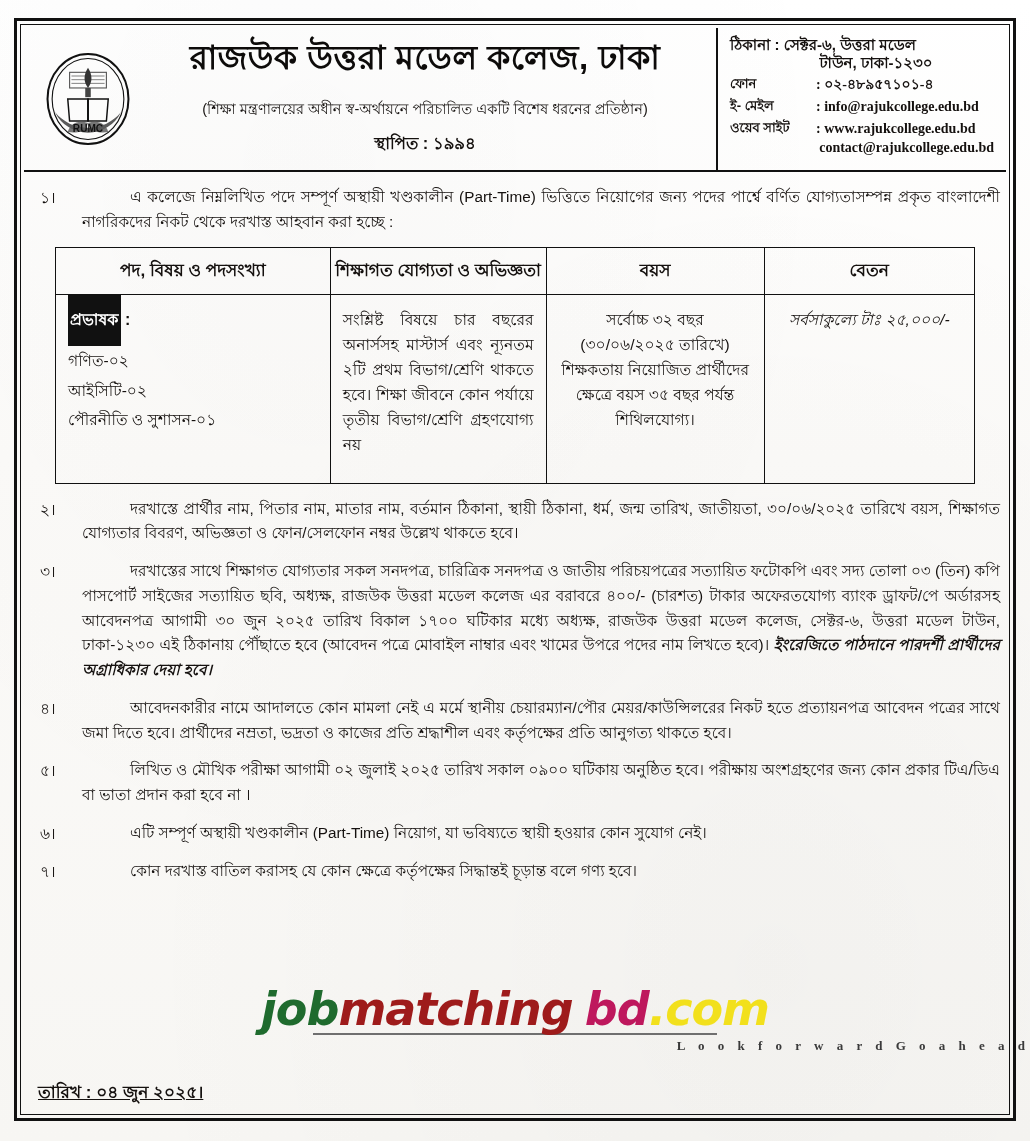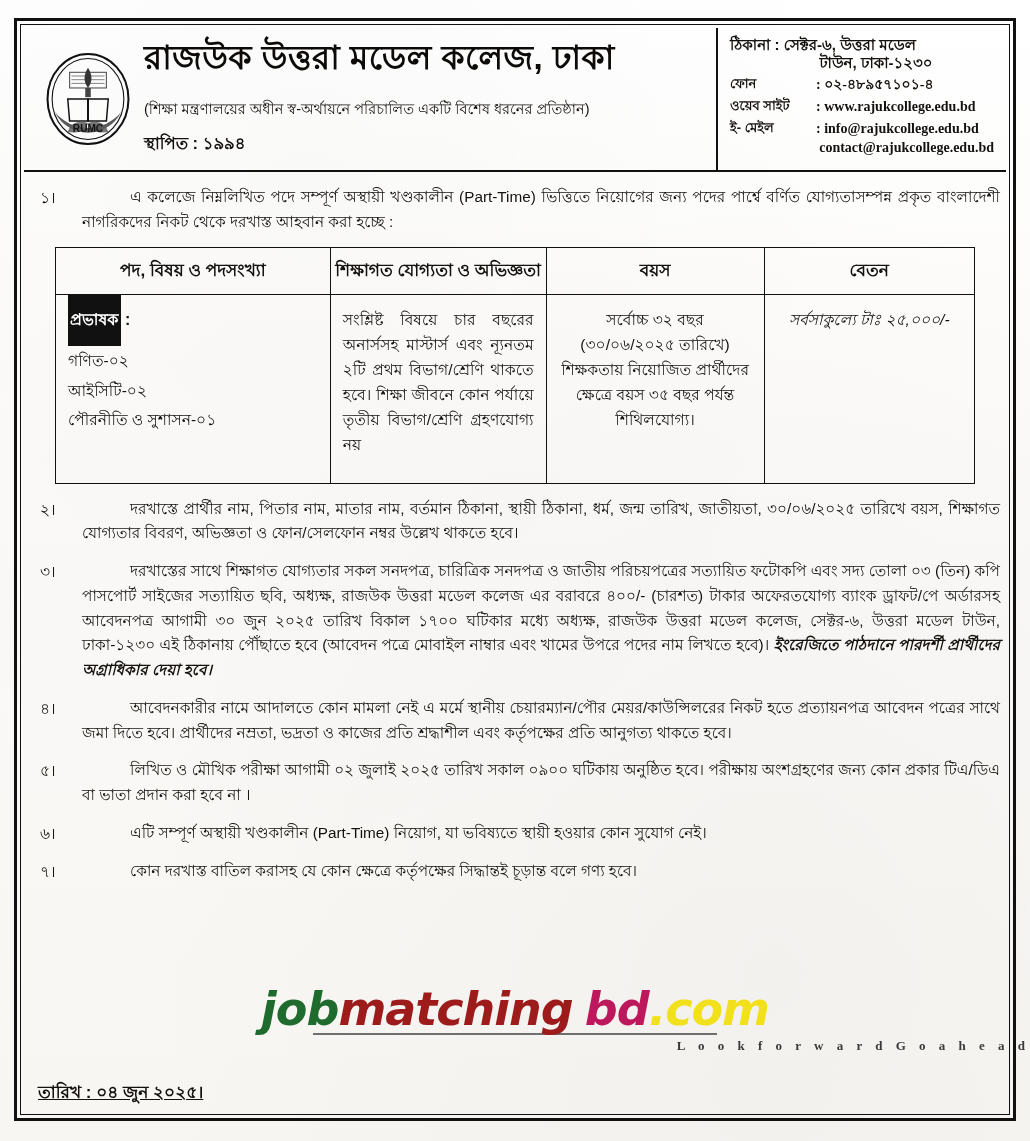--- a/index.html
+++ b/index.html
@@ -42,21 +42,21 @@
     border-bottom:2px solid #111;
     height:142px;
   }
   .header-left{
     flex:1 1 auto;display:flex;align-items:center;
     padding-left:18px;position:relative;
   }
   .seal{
     width:92px;height:96px;flex:0 0 92px;margin-right:10px;
   }
-  .title-wrap{flex:1 1 auto;padding-right:10px;}
+  .title-wrap{flex:1 1 auto;text-align:center;padding-right:10px;}
   .college-name{
     font-size:33px;font-weight:bold;letter-spacing:0.5px;
     line-height:1.12;color:#0d0b0a;
     font-family:"Liberation Sans","DejaVu Sans",sans-serif;
   }
   .college-sub{
     font-size:14.5px;margin-top:21px;color:#15110f;
     font-family:"Liberation Sans","DejaVu Sans",sans-serif;
   }
   .established{
@@ -207,26 +207,26 @@
         <div class="addr-line">
           <span>ঠিকানা :</span>
           <span>সেক্টর-৬, উত্তরা মডেল</span>
         </div>
         <div class="addr-line2">টাউন, ঢাকা-১২৩০</div>
         <div class="kv">
           <div class="k">ফোন</div>
           <div class="v">: ০২-৪৮৯৫৭১০১-৪</div>
         </div>
         <div class="kv">
+          <div class="k">ই- মেইল</div>
+          <div class="v">: info@rajukcollege.edu.bd</div>
+        </div>
+        <div class="kv">
           <div class="k">ওয়েব সাইট</div>
           <div class="v">: www.rajukcollege.edu.bd</div>
-        </div>
-        <div class="kv">
-          <div class="k">ই- মেইল</div>
-          <div class="v">: info@rajukcollege.edu.bd</div>
         </div>
         <div class="kv-extra">contact@rajukcollege.edu.bd</div>
       </div>
     </div>
 
 
     <div class="clause">
       <div class="num">১।</div>
       <div class="txt"><span class="indent"></span><span>এ কলেজে নিম্নলিখিত পদে সম্পূর্ণ অস্থায়ী খণ্ডকালীন (Part-Time) ভিত্তিতে নিয়োগের জন্য পদের পার্শ্বে বর্ণিত যোগ্যতাসম্পন্ন প্রকৃত বাংলাদেশী নাগরিকদের নিকট থেকে দরখাস্ত আহবান করা হচ্ছে :</span></div>
     </div>

